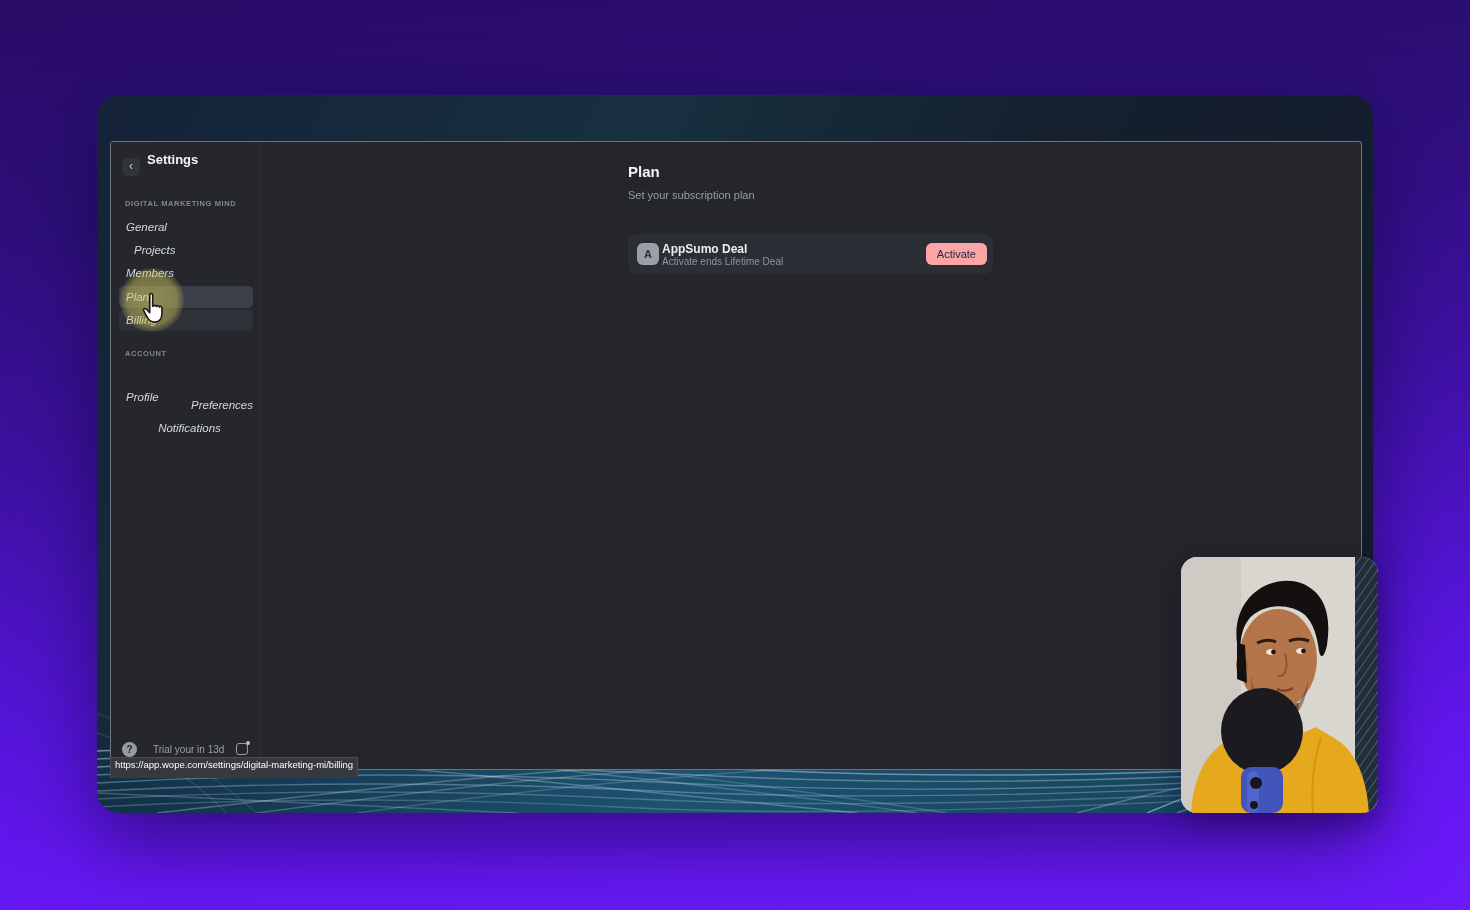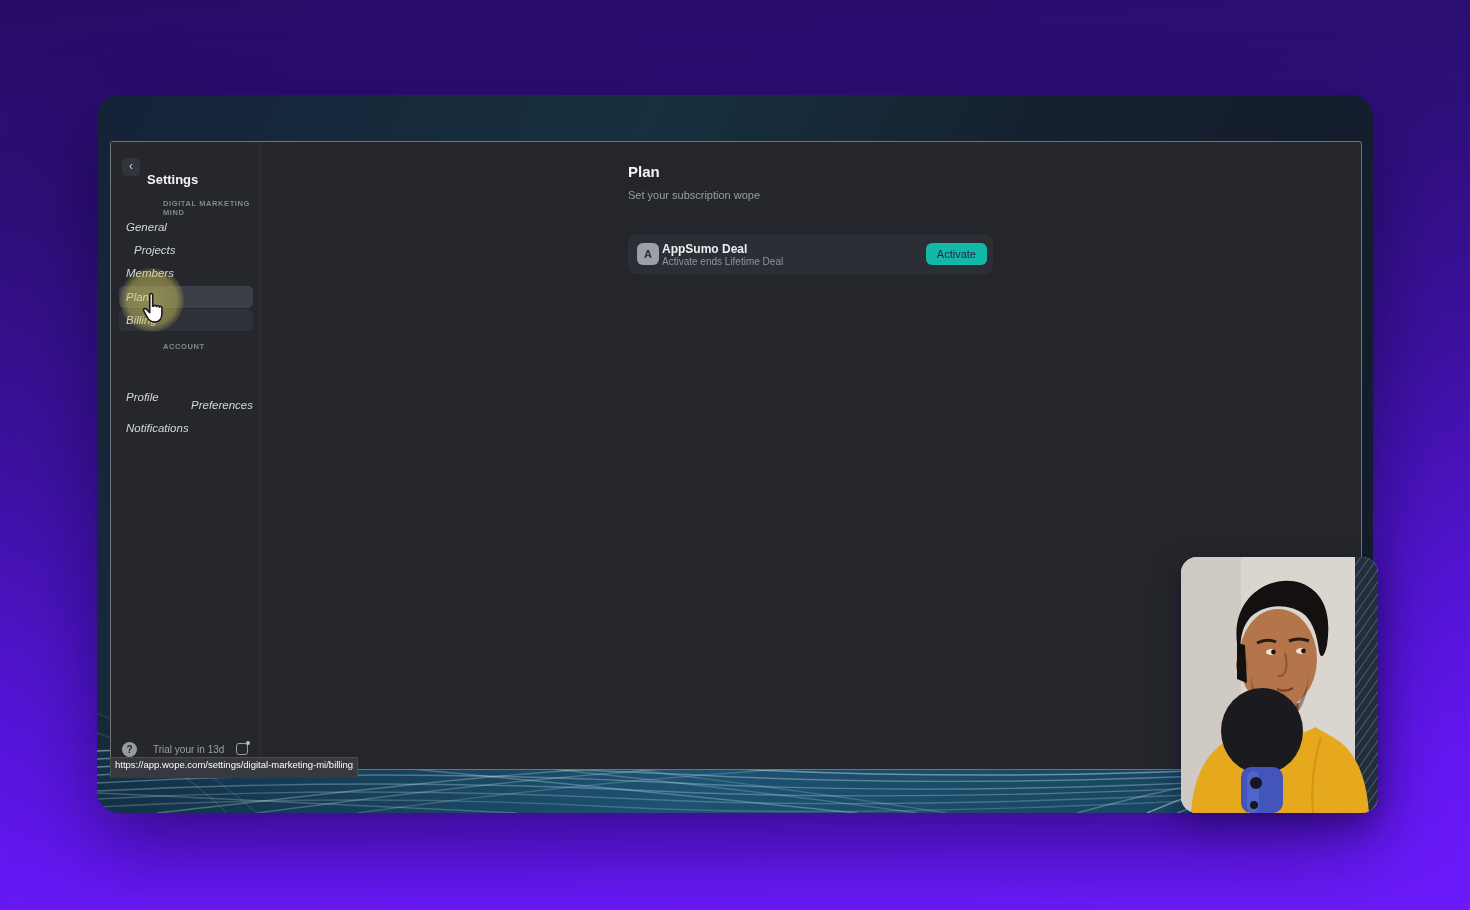--- a/index.html
+++ b/index.html
@@ -30,24 +30,24 @@
   .sidebar {
     position:absolute; left:0; top:0; width:150px; height:100%;
     background:#25272c;
     border-right:1px solid rgba(255,255,255,.05);
   }
   .back-btn {
     position:absolute; left:11px; top:16px; width:18px; height:18px;
     background:#31353b; border-radius:5px; color:#cdd1d6;
     font-size:12px; line-height:17px; text-align:center; cursor:pointer;
   }
-  .sb-title { position:absolute; left:36px; top:30px; font-size:13px; font-weight:bold; color:#f2f4f6; }
+  .sb-title { position:absolute; left:36px; top:10px; font-size:13px; font-weight:bold; color:#f2f4f6; }
   .section-label {
     position:absolute; left:14px; font-size:7.5px; font-weight:bold;
-    letter-spacing:.6px; color:#82888f; text-transform:uppercase;margin-left:38px;
+    letter-spacing:.6px; color:#82888f; text-transform:uppercase;
   }
   .nav-item {
     position:absolute; left:8px; width:134px; height:22px;
     font-size:11.5px; color:#d3d7dc; line-height:22px;
     padding-left:7px; border-radius:5px; cursor:pointer;font-style:italic;
   }
   .nav-item.hovered  { background:#3b3f47; }
   .nav-item.selected { background:#2e3137; }
 
   .sb-footer-help {
@@ -75,21 +75,21 @@
   }
   .deal-icon {
     position:absolute; left:9px; top:9px; width:22px; height:22px;
     background:#9ca0a6; border-radius:6px; color:#2b2e34;
     font-size:11px; font-weight:bold; text-align:center; line-height:22px;
   }
   .deal-title { position:absolute; left:34px; top:8px; font-size:12px; font-weight:bold; color:#eceef1; }
   .deal-sub   { position:absolute; left:34px; top:22px; font-size:10px; color:#8e949c; }
   .activate-btn {
     position:absolute; right:6px; top:9px; height:22px; padding:0 11px;
-    background:#14b8a6; border:none; border-radius:6px;
+    background:#fca5a5; border:none; border-radius:6px;
     font-family:"Liberation Sans",sans-serif;
     font-size:11px; color:#232650; line-height:22px; cursor:pointer;
   }
 
   
   .url-tooltip {
     position:absolute; left:13px; top:662px; height:21px;
     background:#37393e; border:1px solid #4a4d53; border-bottom:none;
     color:#fdfdfd; font-size:9.5px; line-height:13px; padding:0 4px;
     white-space:nowrap; z-index:5;
@@ -156,33 +156,33 @@
       <div class="sb-title">Settings</div>
 
       <div class="section-label" style="top:57px;">DIGITAL MARKETING MIND</div>
 
       <div class="nav-item" style="top:74px;">General</div>
       <div class="nav-item" style="top:97px;margin-left:8px;">Projects</div>
       <div class="nav-item" style="top:120px;">Members</div>
       <div class="nav-item hovered" style="top:144px;">Plan</div>
       <div class="nav-item selected" style="top:167px;">Billing</div>
 
-      <div class="section-label" style="top:200px;">ACCOUNT</div>
+      <div class="section-label" style="top:207px;">ACCOUNT</div>
 
       <div class="nav-item" style="top:244px;">Profile</div>
       <div class="nav-item" style="top:252px;text-align:right;">Preferences</div>
-      <div class="nav-item" style="top:275px;">Notifications</div>
+      <div class="nav-item" style="top:275px;text-align:center;">Notifications</div>
 
       <div class="sb-footer-help">?</div>
       <div class="sb-footer-trial">Trial your in 13d</div>
       <div class="sb-footer-window-icon"></div>
     </div>
 
     <div class="main-title">Plan</div>
-    <div class="main-subtitle">Set your subscription wope</div>
+    <div class="main-subtitle">Set your subscription plan</div>
 
     <div class="deal-card">
       <div class="deal-icon">A</div>
       <div class="deal-title">AppSumo Deal</div>
       <div class="deal-sub">Activate ends Lifetime Deal</div>
       <button class="activate-btn">Activate</button>
     </div>
   </div>
 
   <div class="url-tooltip">https://app.wope.com/settings/digital-marketing-mi/billing</div>

